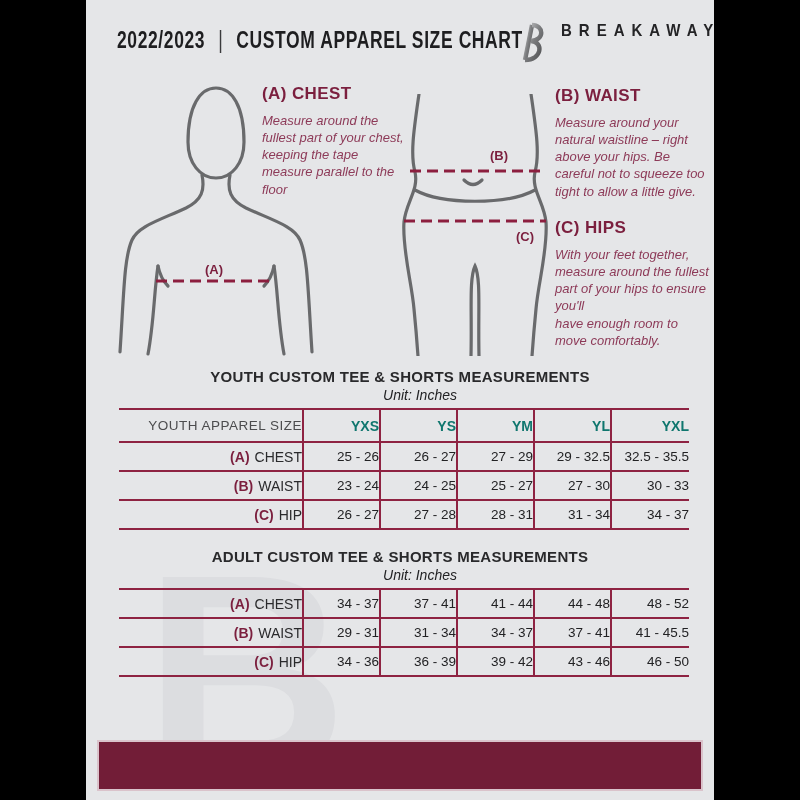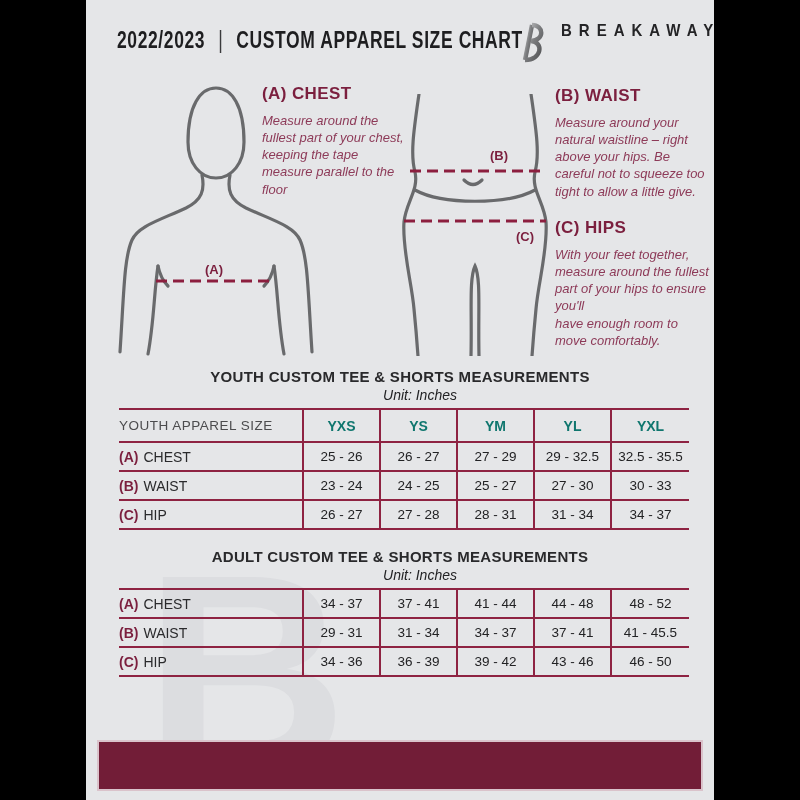--- a/index.html
+++ b/index.html
@@ -34,21 +34,21 @@
   .guide-heading{font-size:17px;font-weight:700;color:#7b1f3e;letter-spacing:.4px;margin:0 0 8px 0;}
   .guide-body{font-size:13px;font-style:italic;color:#8d3a58;line-height:1.32;margin:0;white-space:pre-line;}
   
   .section-title{position:absolute;width:628px;text-align:center;font-size:15px;font-weight:700;color:#29292b;letter-spacing:.3px;z-index:2;}
   .section-unit{position:absolute;width:628px;text-align:center;font-size:14px;font-style:italic;color:#232325;z-index:2;margin-left:20px;}
   table.size{
     position:absolute;left:33px;border-collapse:collapse;table-layout:fixed;width:570px;z-index:2;background:transparent;
   }
   table.size tr{border-top:2px solid #8e2342;}
   table.size tr.last{border-bottom:2px solid #8e2342;margin-top:36px;}
-  table.size th,table.size td{padding:0;vertical-align:middle;}
+  table.size th,table.size td{padding:0;vertical-align:middle;text-align:right;}
   table.size td+td,table.size th+th{border-left:2px solid #8e2342;}
   table.size tr.head{height:33px;}
   table.size tr.data{height:29px;}
   .col-label-h{text-align:left;padding-left:13px;font-weight:400;font-size:13.5px;color:#4c4c4e;letter-spacing:.5px;}
   .size-h{text-align:center;font-weight:700;font-size:14px;color:#0f766e;}
   .row-label{text-align:left;padding-left:13px;font-size:14px;color:#2a2a2c;white-space:nowrap;}
   .row-label .key{font-weight:700;color:#7b1f3e;margin-right:5px;}
   .val{text-align:center;font-size:13.5px;color:#222224;}
   
   .watermark{

